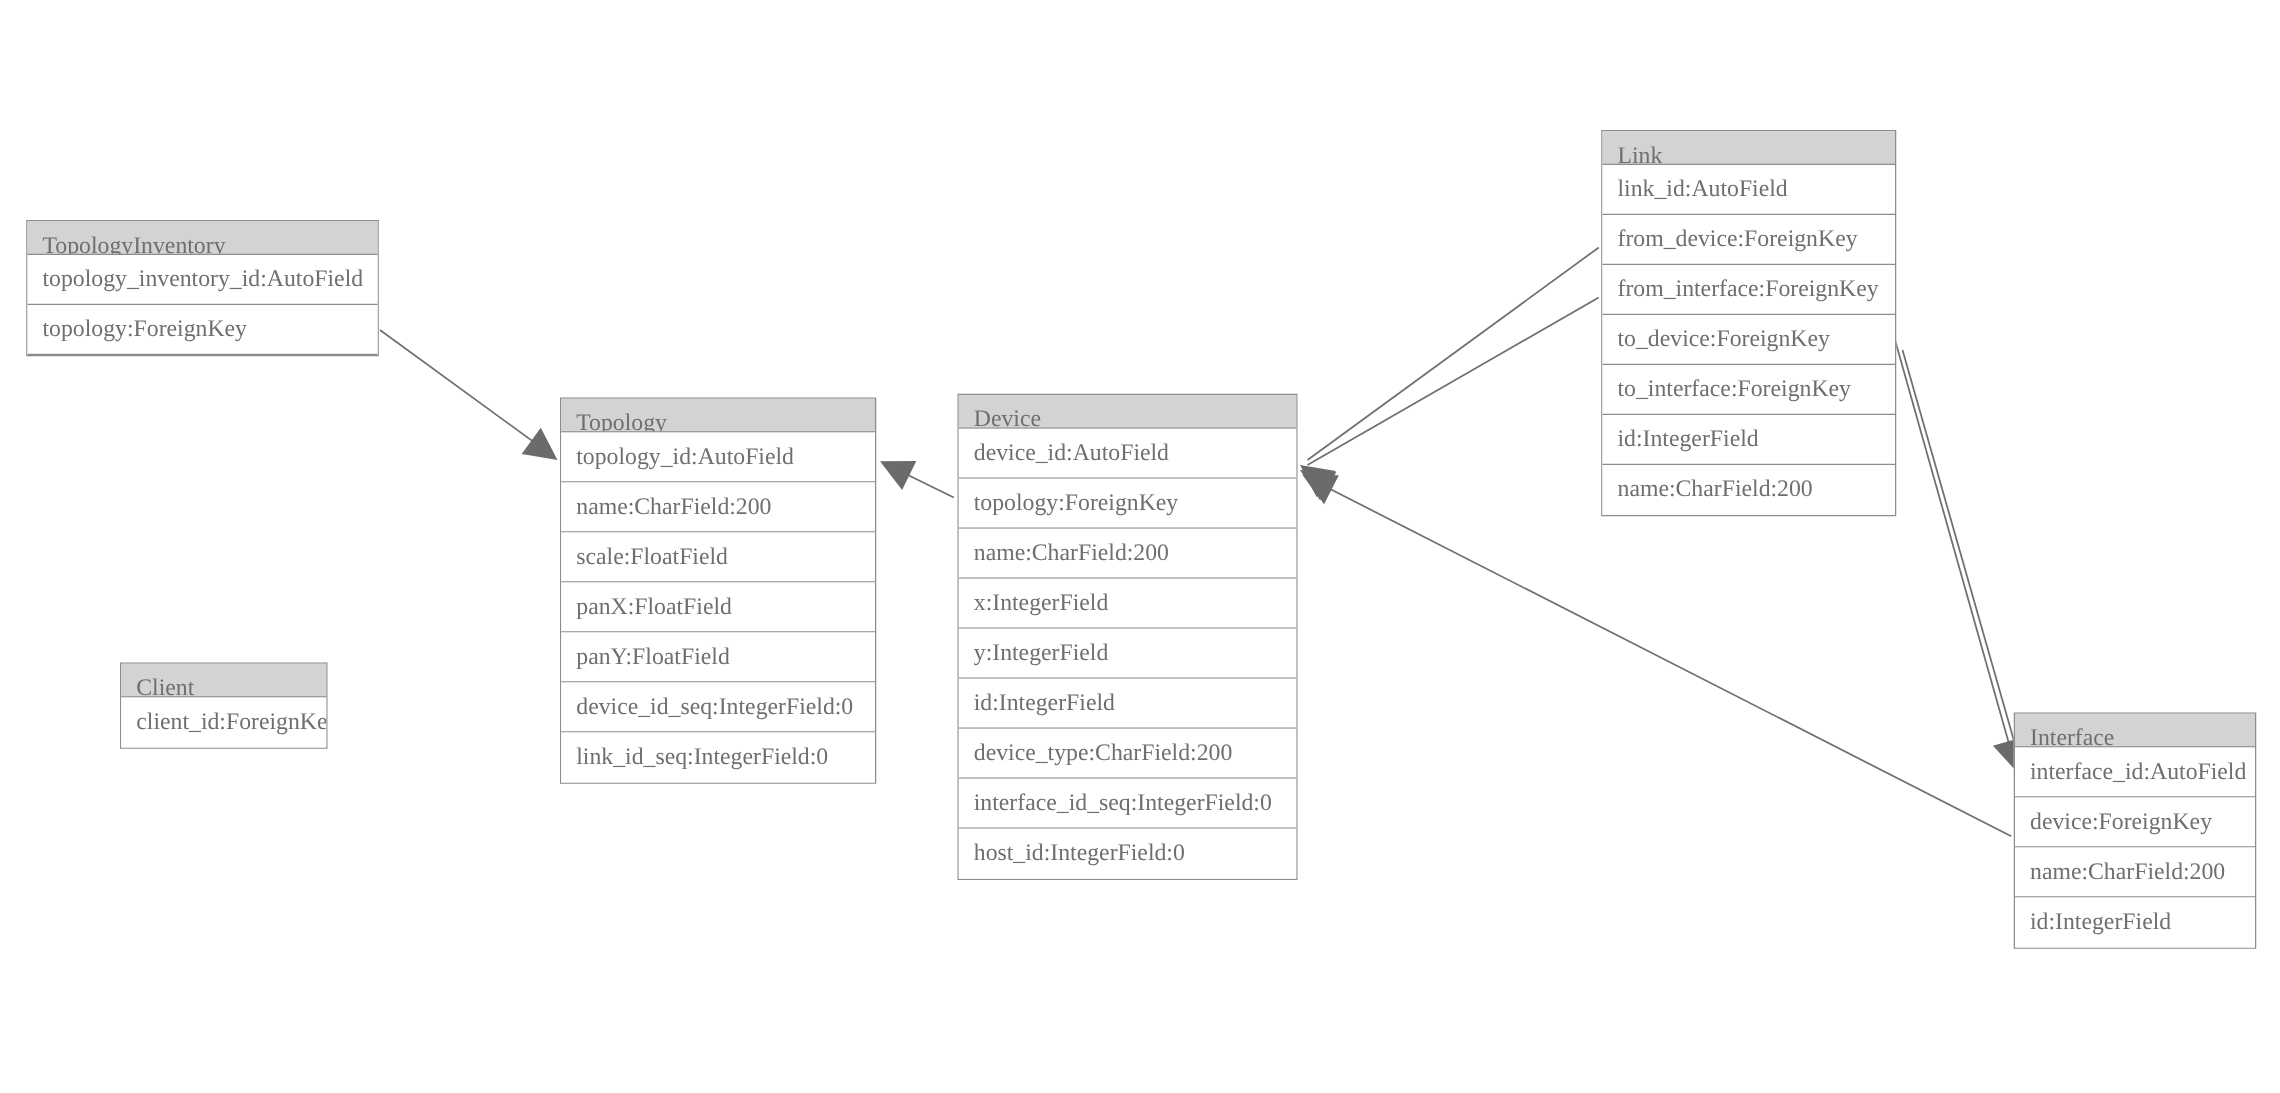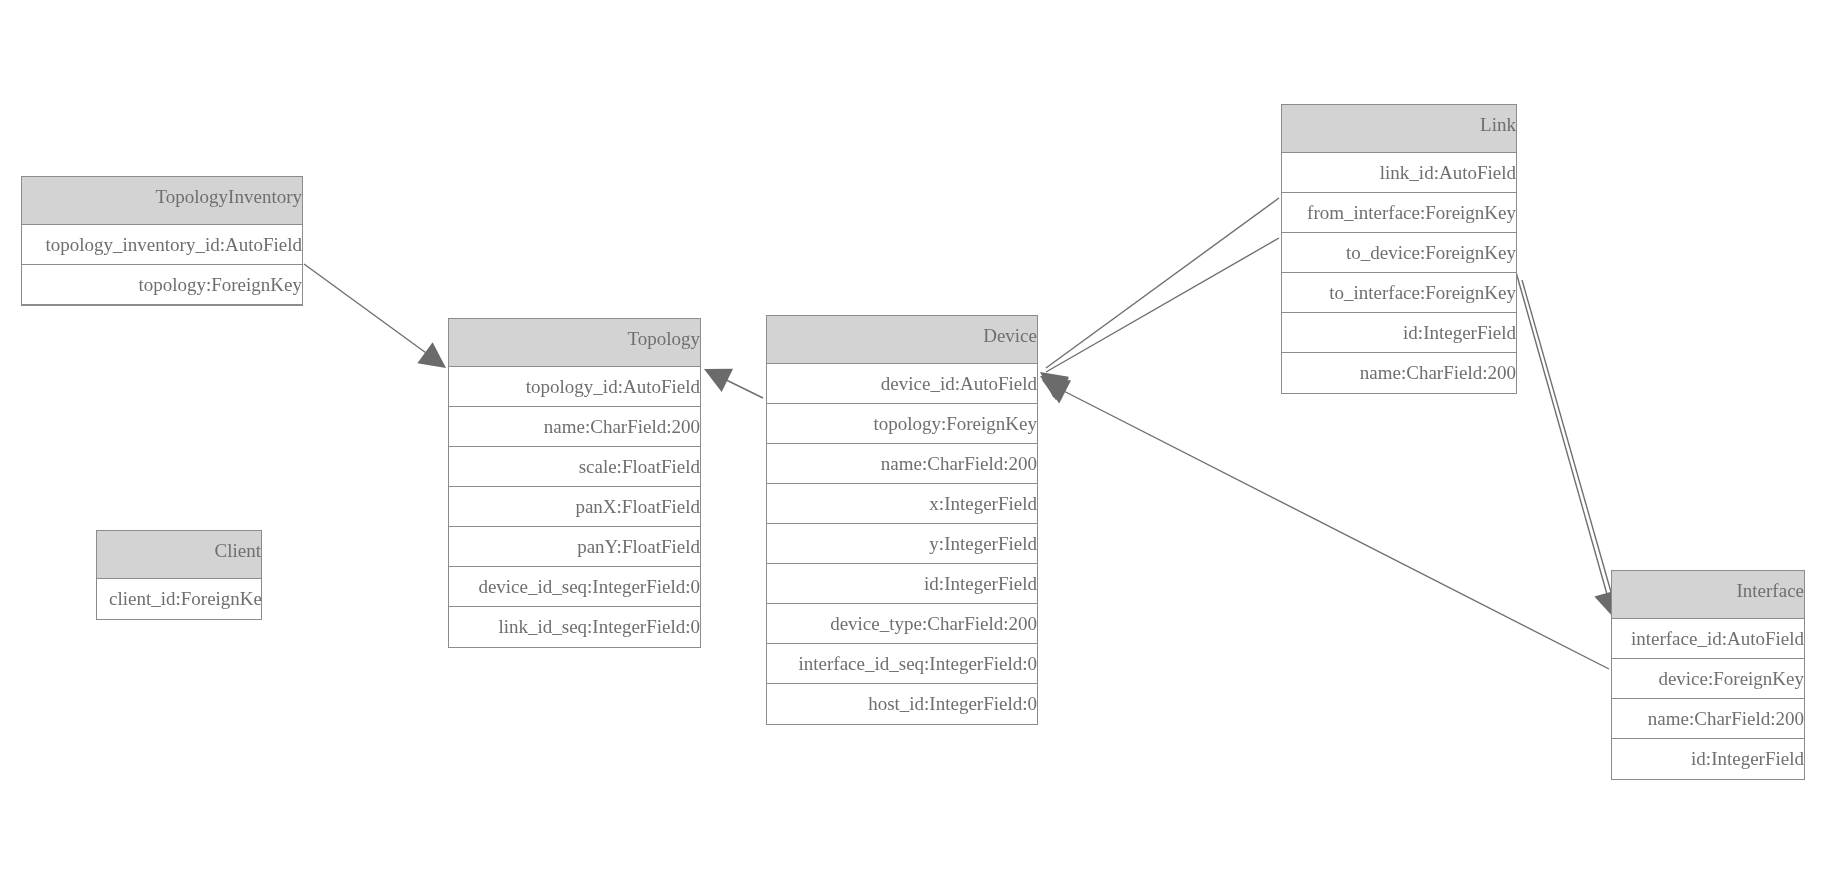--- a/index.html
+++ b/index.html
@@ -35,38 +35,36 @@
     border: 1px solid #8c8c8c;
     background: #ffffff;
   }
   .entity-header {
     box-sizing: border-box;
     background: #d3d3d3;
     border-bottom: 1px solid #8c8c8c;
     color: #6f6f6f;
     font-size: 19px;
     line-height: 40px;
-    height: 48px;
+    height: 27px;
     padding: 0 0 0 12px;
     white-space: nowrap;
     overflow: hidden;
-    text-align: right;
   }
   .entity-field {
     box-sizing: border-box;
     border-bottom: 1px solid #8c8c8c;
     color: #6f6f6f;
     font-size: 19px;
     line-height: 40px;
     height: 40px;
     padding: 0 0 0 12px;
     white-space: nowrap;
     overflow: hidden;
     background: #ffffff;
-    text-align: right;
   }
   .entity-field.last {
     border-bottom: none;
   }
 </style>
 </head>
 <body>
 
 <div id="canvas">
 
@@ -129,20 +127,21 @@
         <div class="entity-field">x:IntegerField</div>
         <div class="entity-field">y:IntegerField</div>
         <div class="entity-field">id:IntegerField</div>
         <div class="entity-field">device_type:CharField:200</div>
         <div class="entity-field">interface_id_seq:IntegerField:0</div>
         <div class="entity-field last">host_id:IntegerField:0</div>
       </div>
       <div class="entity" style="left: 1281px; top: 104px; width: 236px;">
         <div class="entity-header">Link</div>
         <div class="entity-field">link_id:AutoField</div>
+        <div class="entity-field">from_device:ForeignKey</div>
         <div class="entity-field">from_interface:ForeignKey</div>
         <div class="entity-field">to_device:ForeignKey</div>
         <div class="entity-field">to_interface:ForeignKey</div>
         <div class="entity-field">id:IntegerField</div>
         <div class="entity-field last">name:CharField:200</div>
       </div>
       <div class="entity" style="left: 1611px; top: 570px; width: 194px;">
         <div class="entity-header">Interface</div>
         <div class="entity-field">interface_id:AutoField</div>
         <div class="entity-field">device:ForeignKey</div>

